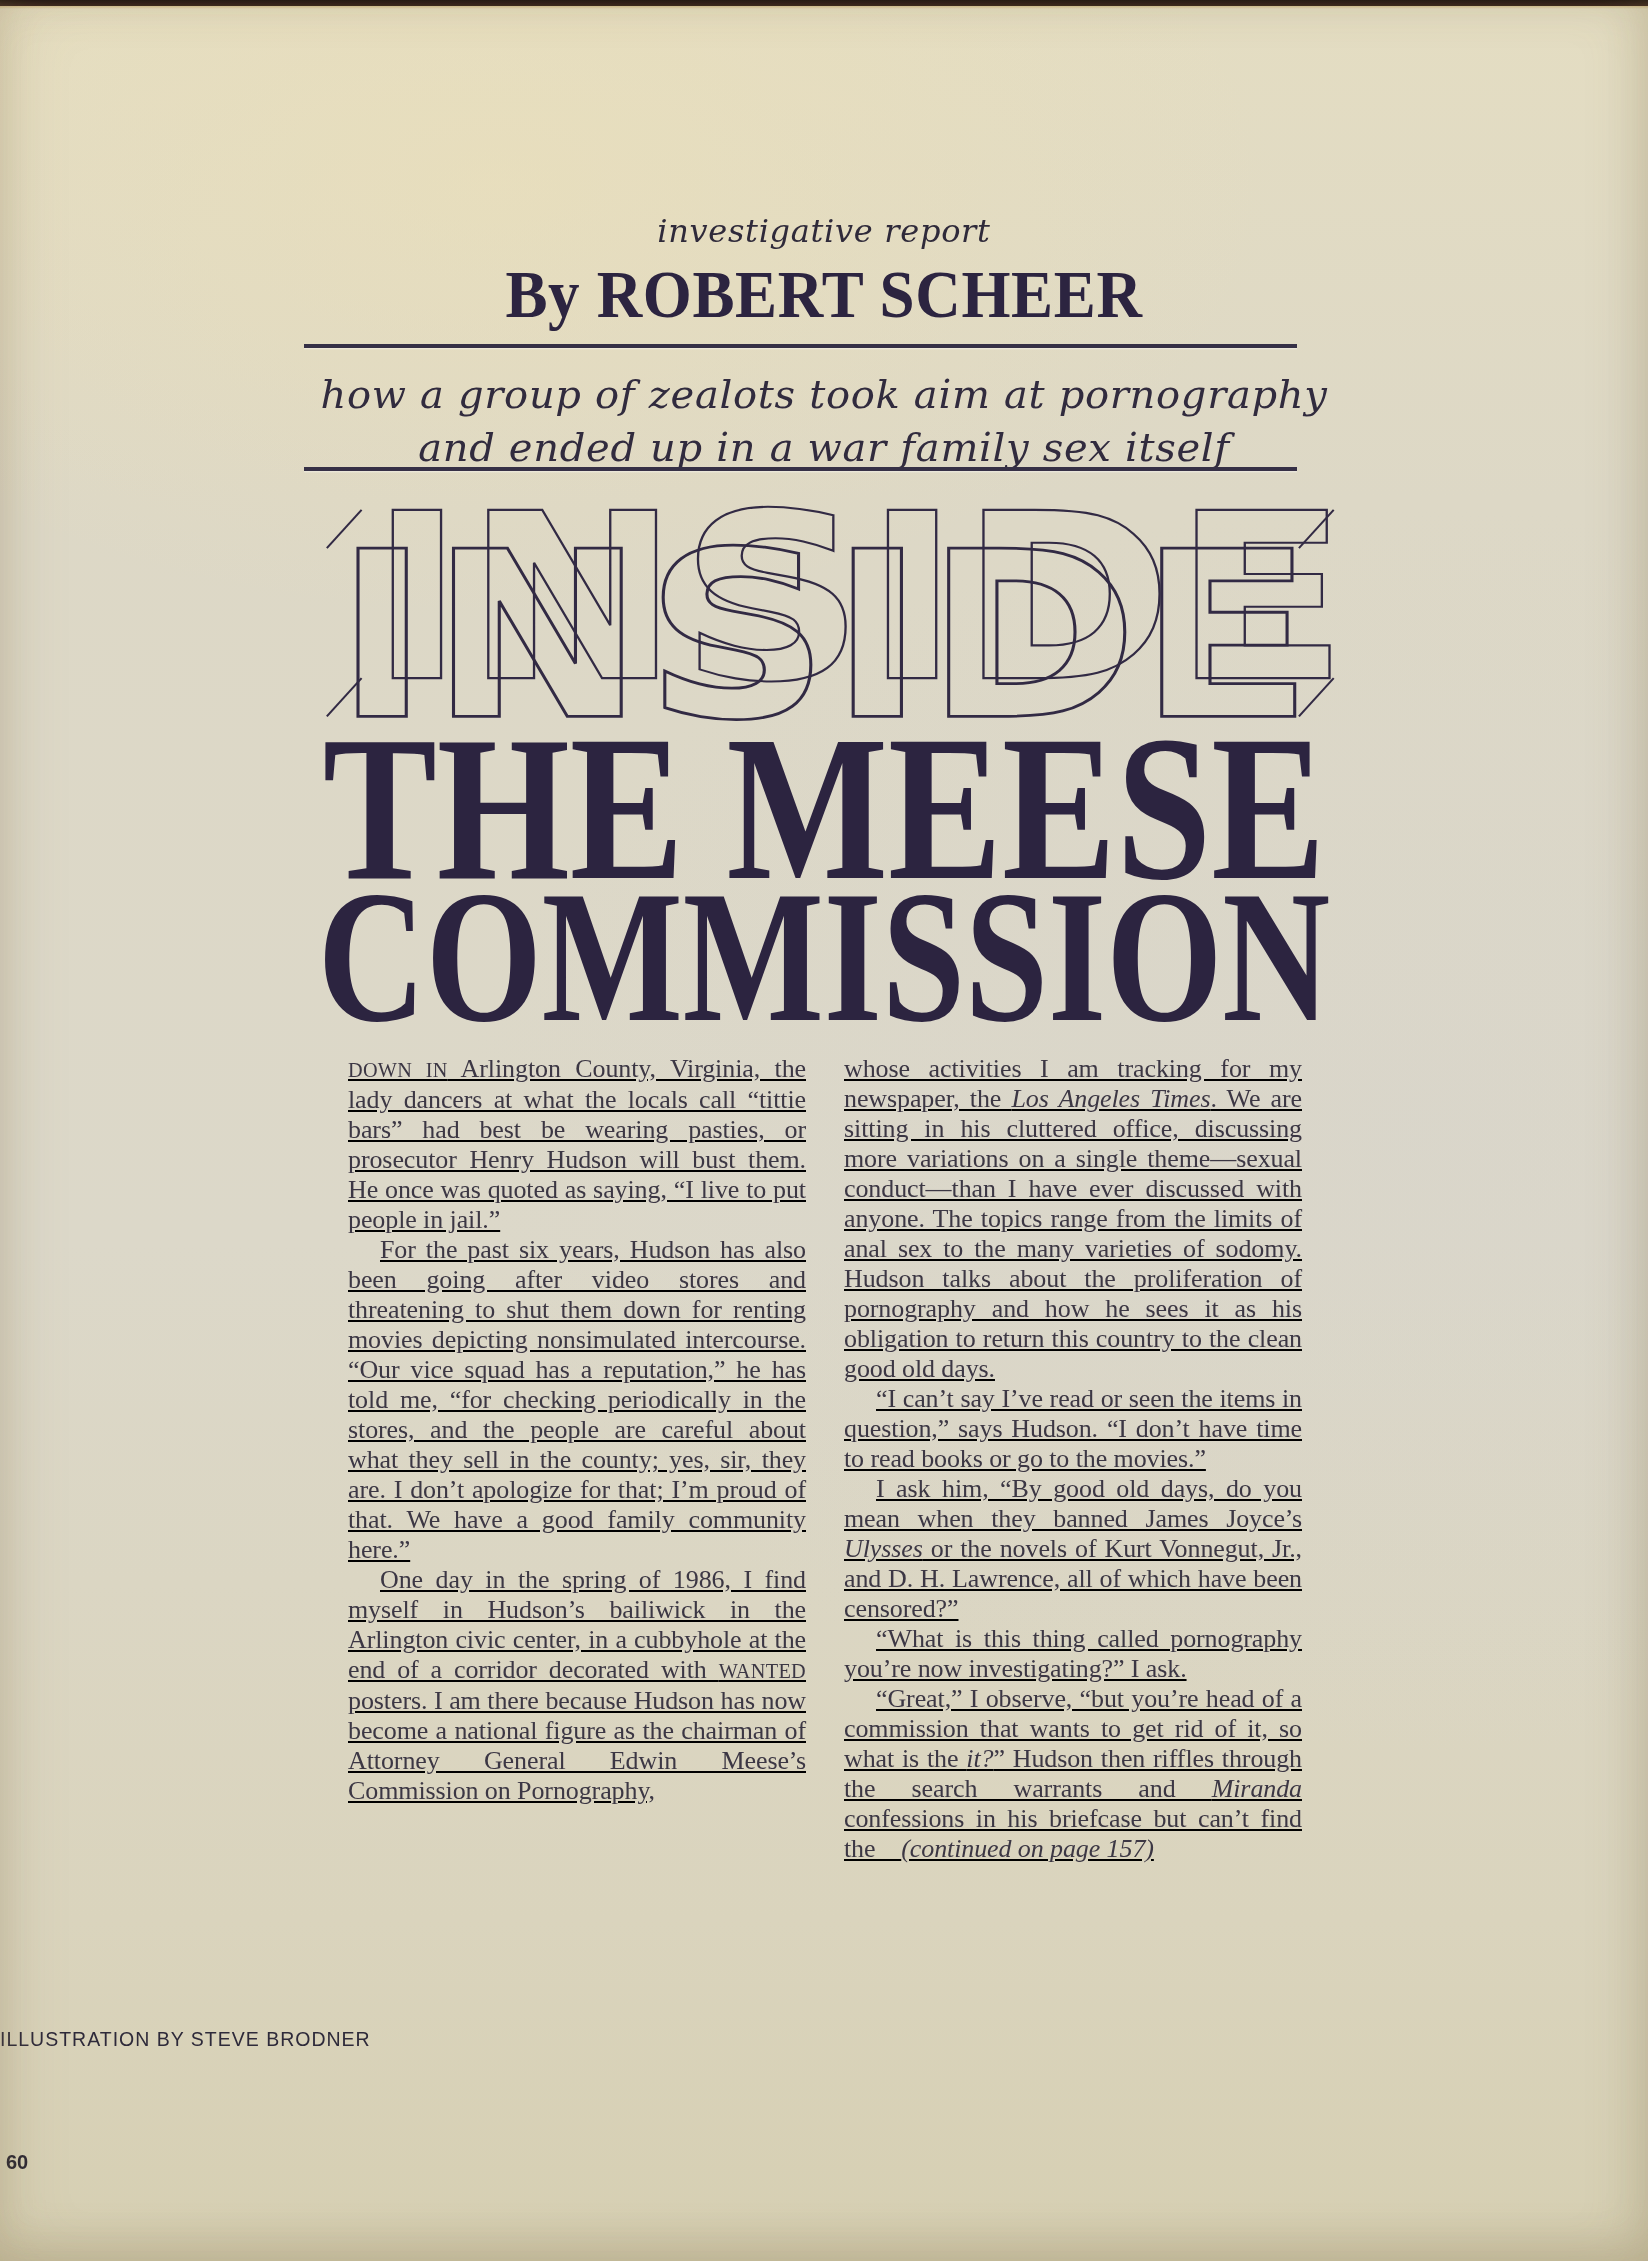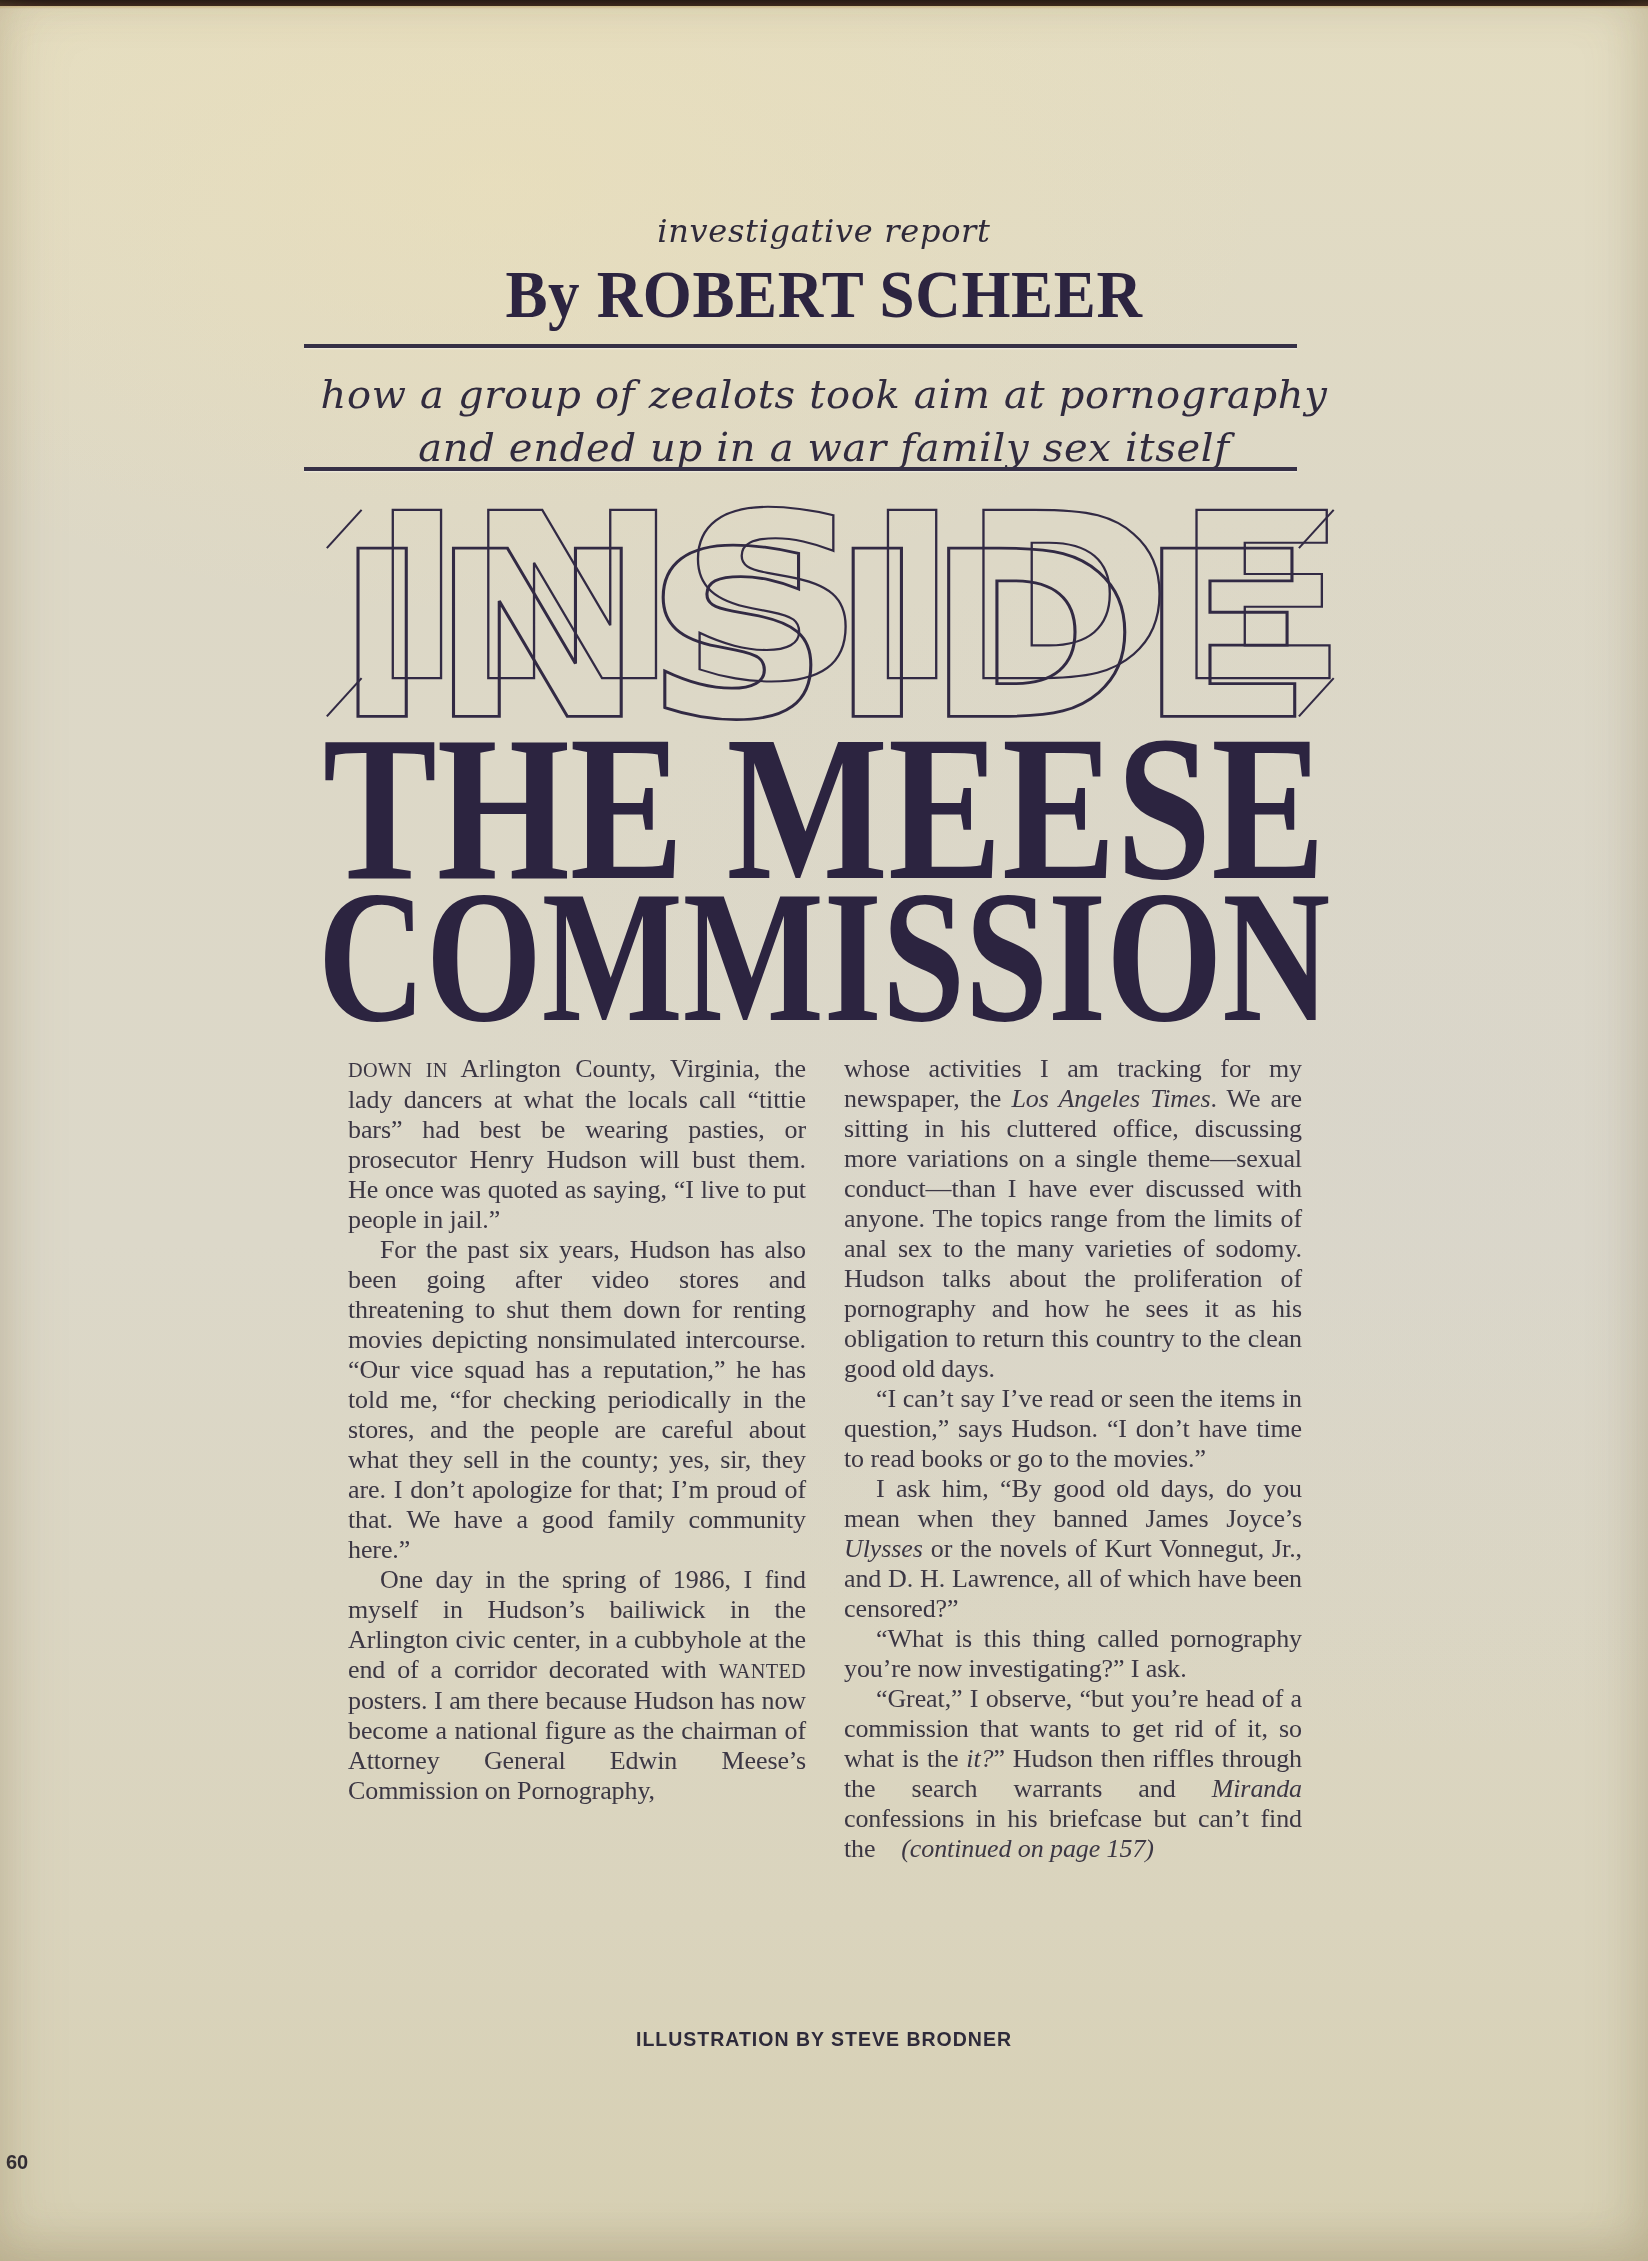--- a/index.html
+++ b/index.html
@@ -71,37 +71,36 @@
   .big-title{
     font-family:"Liberation Serif", serif;
     font-weight:bold;
     fill:var(--ink-title);
   }
 
   .columns{
     position:absolute;top:1054px;left:348px;width:954px;
     display:flex;gap:38px;
   }
-  .col{width:458px;}
+  .col{width:458px;text-decoration:underline;}
   .body-p{
     font-family:"Liberation Serif", serif;
     font-size:26px;line-height:30px;
     text-align:justify;
     color:var(--ink-body);
     letter-spacing:-0.1px;
   }
   .body-p.indent{text-indent:32px;}
   .seg-smallcaps{font-size:.78em;text-transform:uppercase;letter-spacing:0.3px;}
   .seg-italic{font-style:italic;}
 
   .credit{
     position:absolute;top:2028px;left:0;width:100%;
-    text-align:center;
     font-family:"Liberation Sans", sans-serif;
-    font-weight:bold;font-size:19.5px;letter-spacing:1px;
+    font-weight:normal;font-size:19.5px;letter-spacing:1px;
     color:#2e2a3a;
   }
   .folio{
     position:absolute;top:2151px;left:6px;
     font-family:Liberation Sans, sans-serif;
     font-weight:bold;font-size:20px;color:#2c2834;
   }
 </style>
 </head>
 <body>

